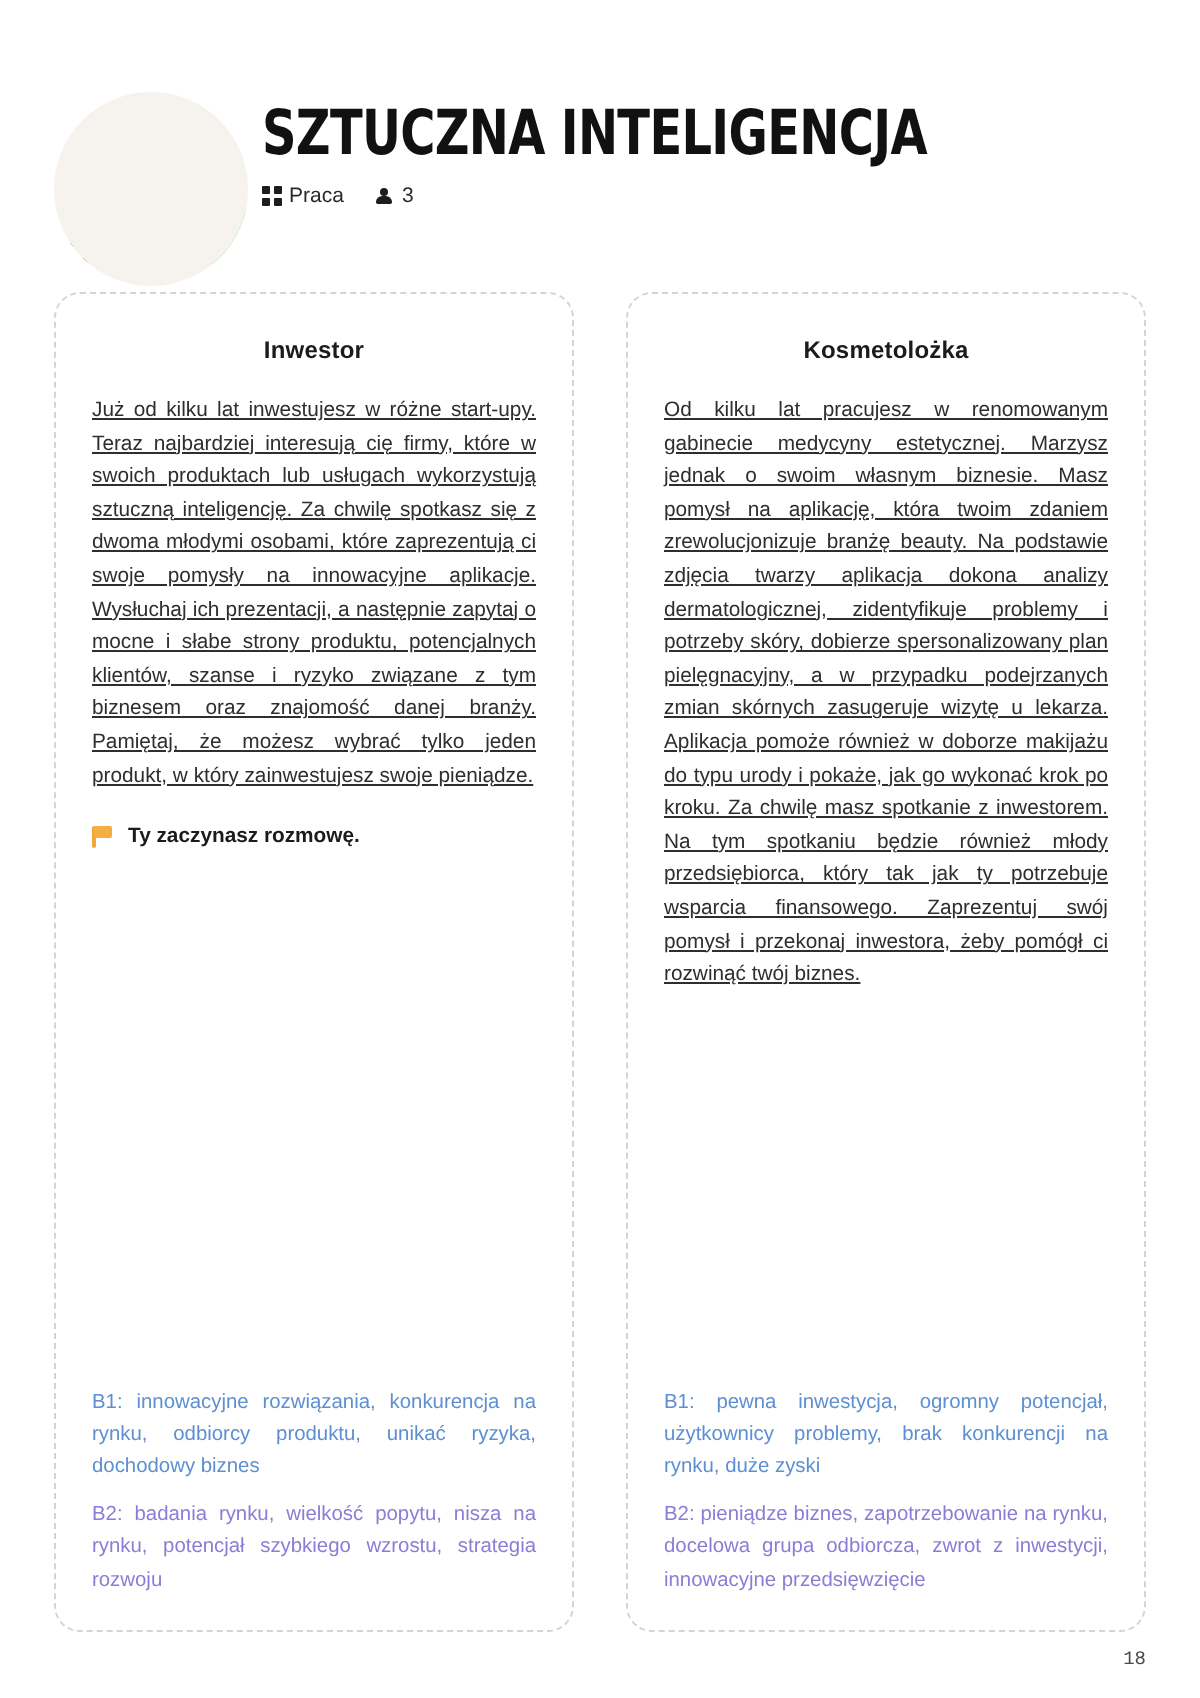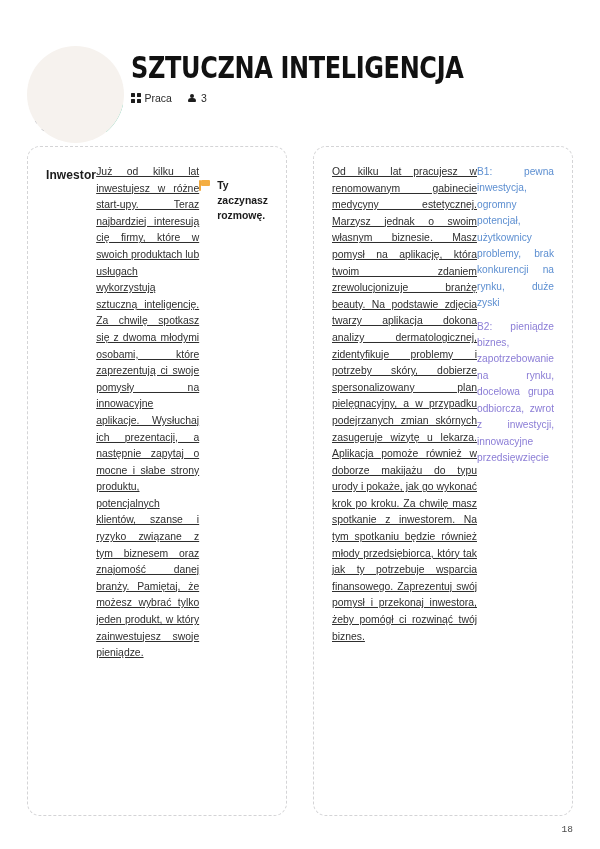--- a/index.html
+++ b/index.html
@@ -120,21 +120,21 @@
   }
   .card {
     width: 260px;
     height: 670px;
     box-sizing: border-box;
     border: 1px dashed #d4d4d6;
     border-radius: 13px;
     padding: 17px 18px 14px 18px;
     position: relative;
     display: flex;
-    flex-direction: row;
+    flex-direction: column;
   }
   .card-title {
     text-align: center;
     font-size: 12px;
     font-weight: bold;
     color: #1b1b1b;
     margin: 4px 0 16px 0;
     letter-spacing: 0.1px;
   }
   .card-body {
@@ -277,23 +277,28 @@
 <div class="cards">
 
   <div class="card">
     <div class="card-title">Inwestor</div>
     <div class="card-body">Już od kilku lat inwestujesz w różne start-upy. Teraz najbardziej interesują cię firmy, które w swoich produktach lub usługach wykorzystują sztuczną inteligencję. Za chwilę spotkasz się z dwoma młodymi osobami, które zaprezentują ci swoje pomysły na innowacyjne aplikacje. Wysłuchaj ich prezentacji, a następnie zapytaj o mocne i słabe strony produktu, potencjalnych klientów, szanse i ryzyko związane z tym biznesem oraz znajomość danej branży. Pamiętaj, że możesz wybrać tylko jeden produkt, w który zainwestujesz swoje pieniądze.</div>
     <div class="card-note">
       <span class="icon-flag"></span>
       <span>Ty zaczynasz rozmowę.</span>
     </div>
     <div class="card-spacer"></div>
+    <div class="keywords">
+      <div class="kw-line kw-b1">B1: innowacyjne rozwiązania, konkurencja na rynku, odbiorcy produktu, unikać ryzyka, dochodowy biznes</div>
+      <div class="kw-line kw-b2">B2: badania rynku, wielkość popytu, nisza na rynku, potencjał szybkiego wzrostu, strategia rozwoju</div>
+    </div>
   </div>
 
   <div class="card">
+    <div class="card-title">Kosmetolożka</div>
     <div class="card-body">Od kilku lat pracujesz w renomowanym gabinecie medycyny estetycznej. Marzysz jednak o swoim własnym biznesie. Masz pomysł na aplikację, która twoim zdaniem zrewolucjonizuje branżę beauty. Na podstawie zdjęcia twarzy aplikacja dokona analizy dermatologicznej, zidentyfikuje problemy i potrzeby skóry, dobierze spersonalizowany plan pielęgnacyjny, a w przypadku podejrzanych zmian skórnych zasugeruje wizytę u lekarza. Aplikacja pomoże również w doborze makijażu do typu urody i pokaże, jak go wykonać krok po kroku. Za chwilę masz spotkanie z inwestorem. Na tym spotkaniu będzie również młody przedsiębiorca, który tak jak ty potrzebuje wsparcia finansowego. Zaprezentuj swój pomysł i przekonaj inwestora, żeby pomógł ci rozwinąć twój biznes.</div>
     <div class="card-spacer"></div>
     <div class="keywords">
       <div class="kw-line kw-b1">B1: pewna inwestycja, ogromny potencjał, użytkownicy problemy, brak konkurencji na rynku, duże zyski</div>
       <div class="kw-line kw-b2">B2: pieniądze biznes, zapotrzebowanie na rynku, docelowa grupa odbiorcza, zwrot z inwestycji, innowacyjne przedsięwzięcie</div>
     </div>
   </div>
 
 </div>
 

